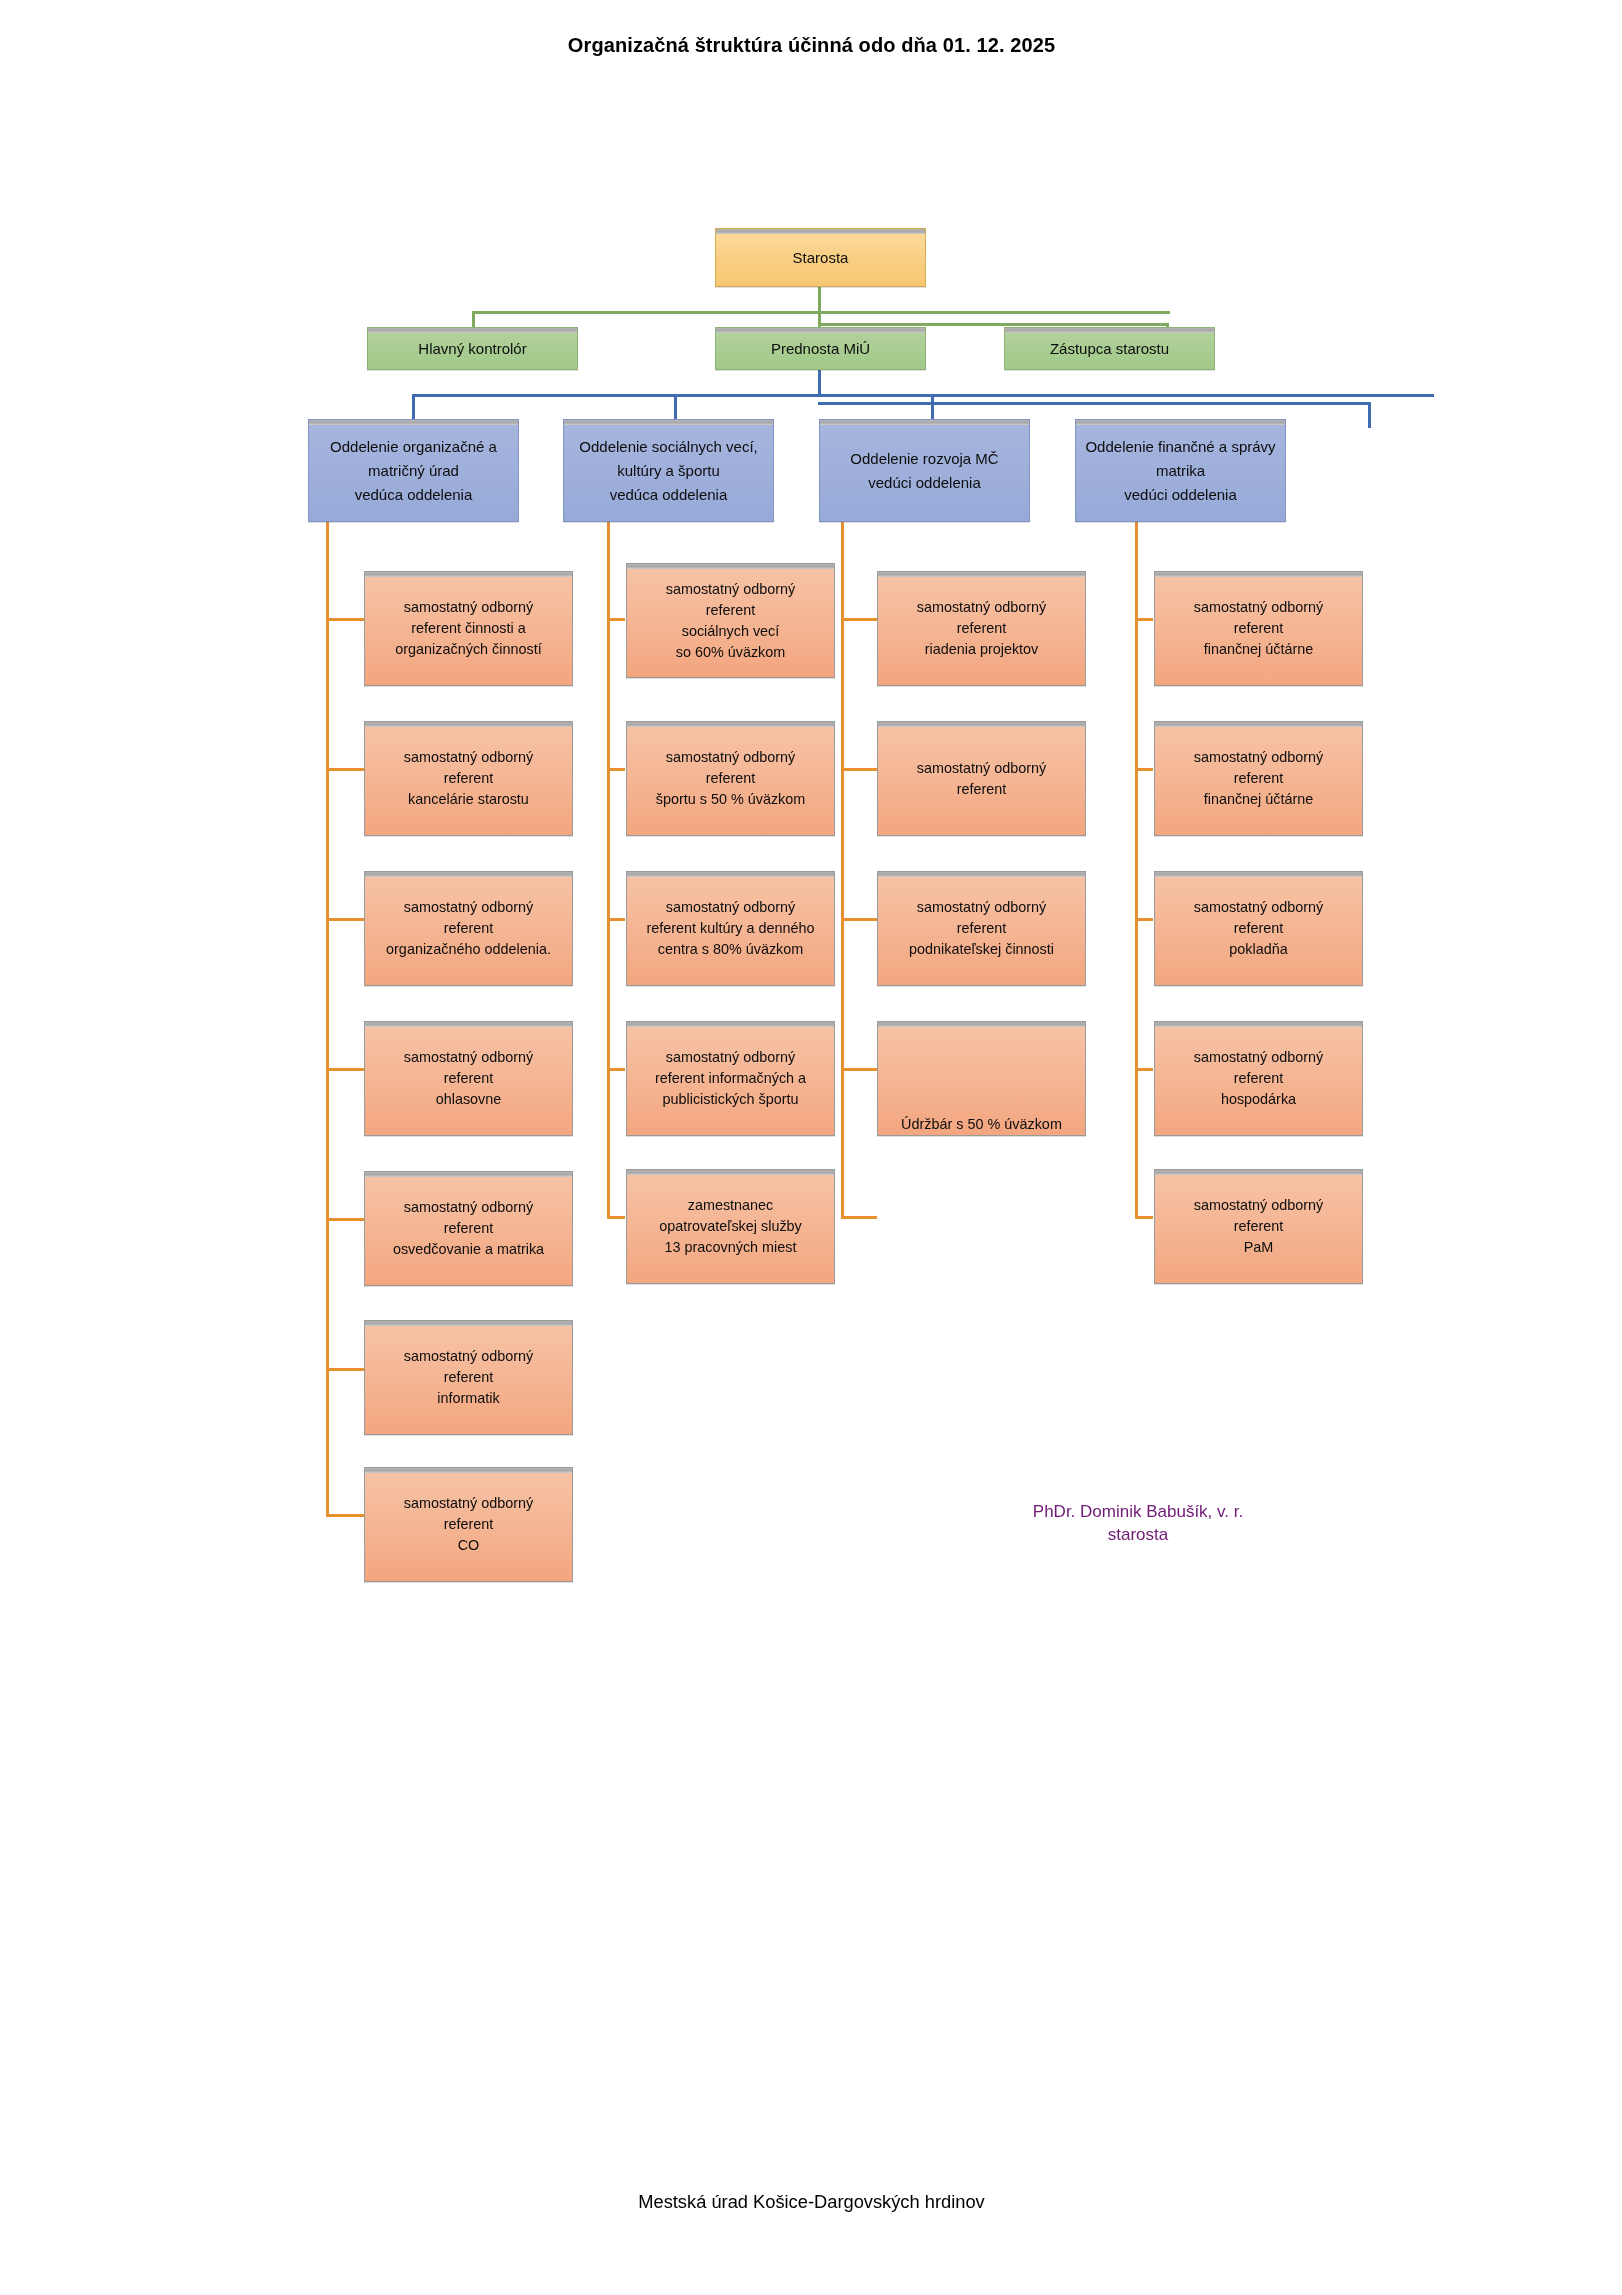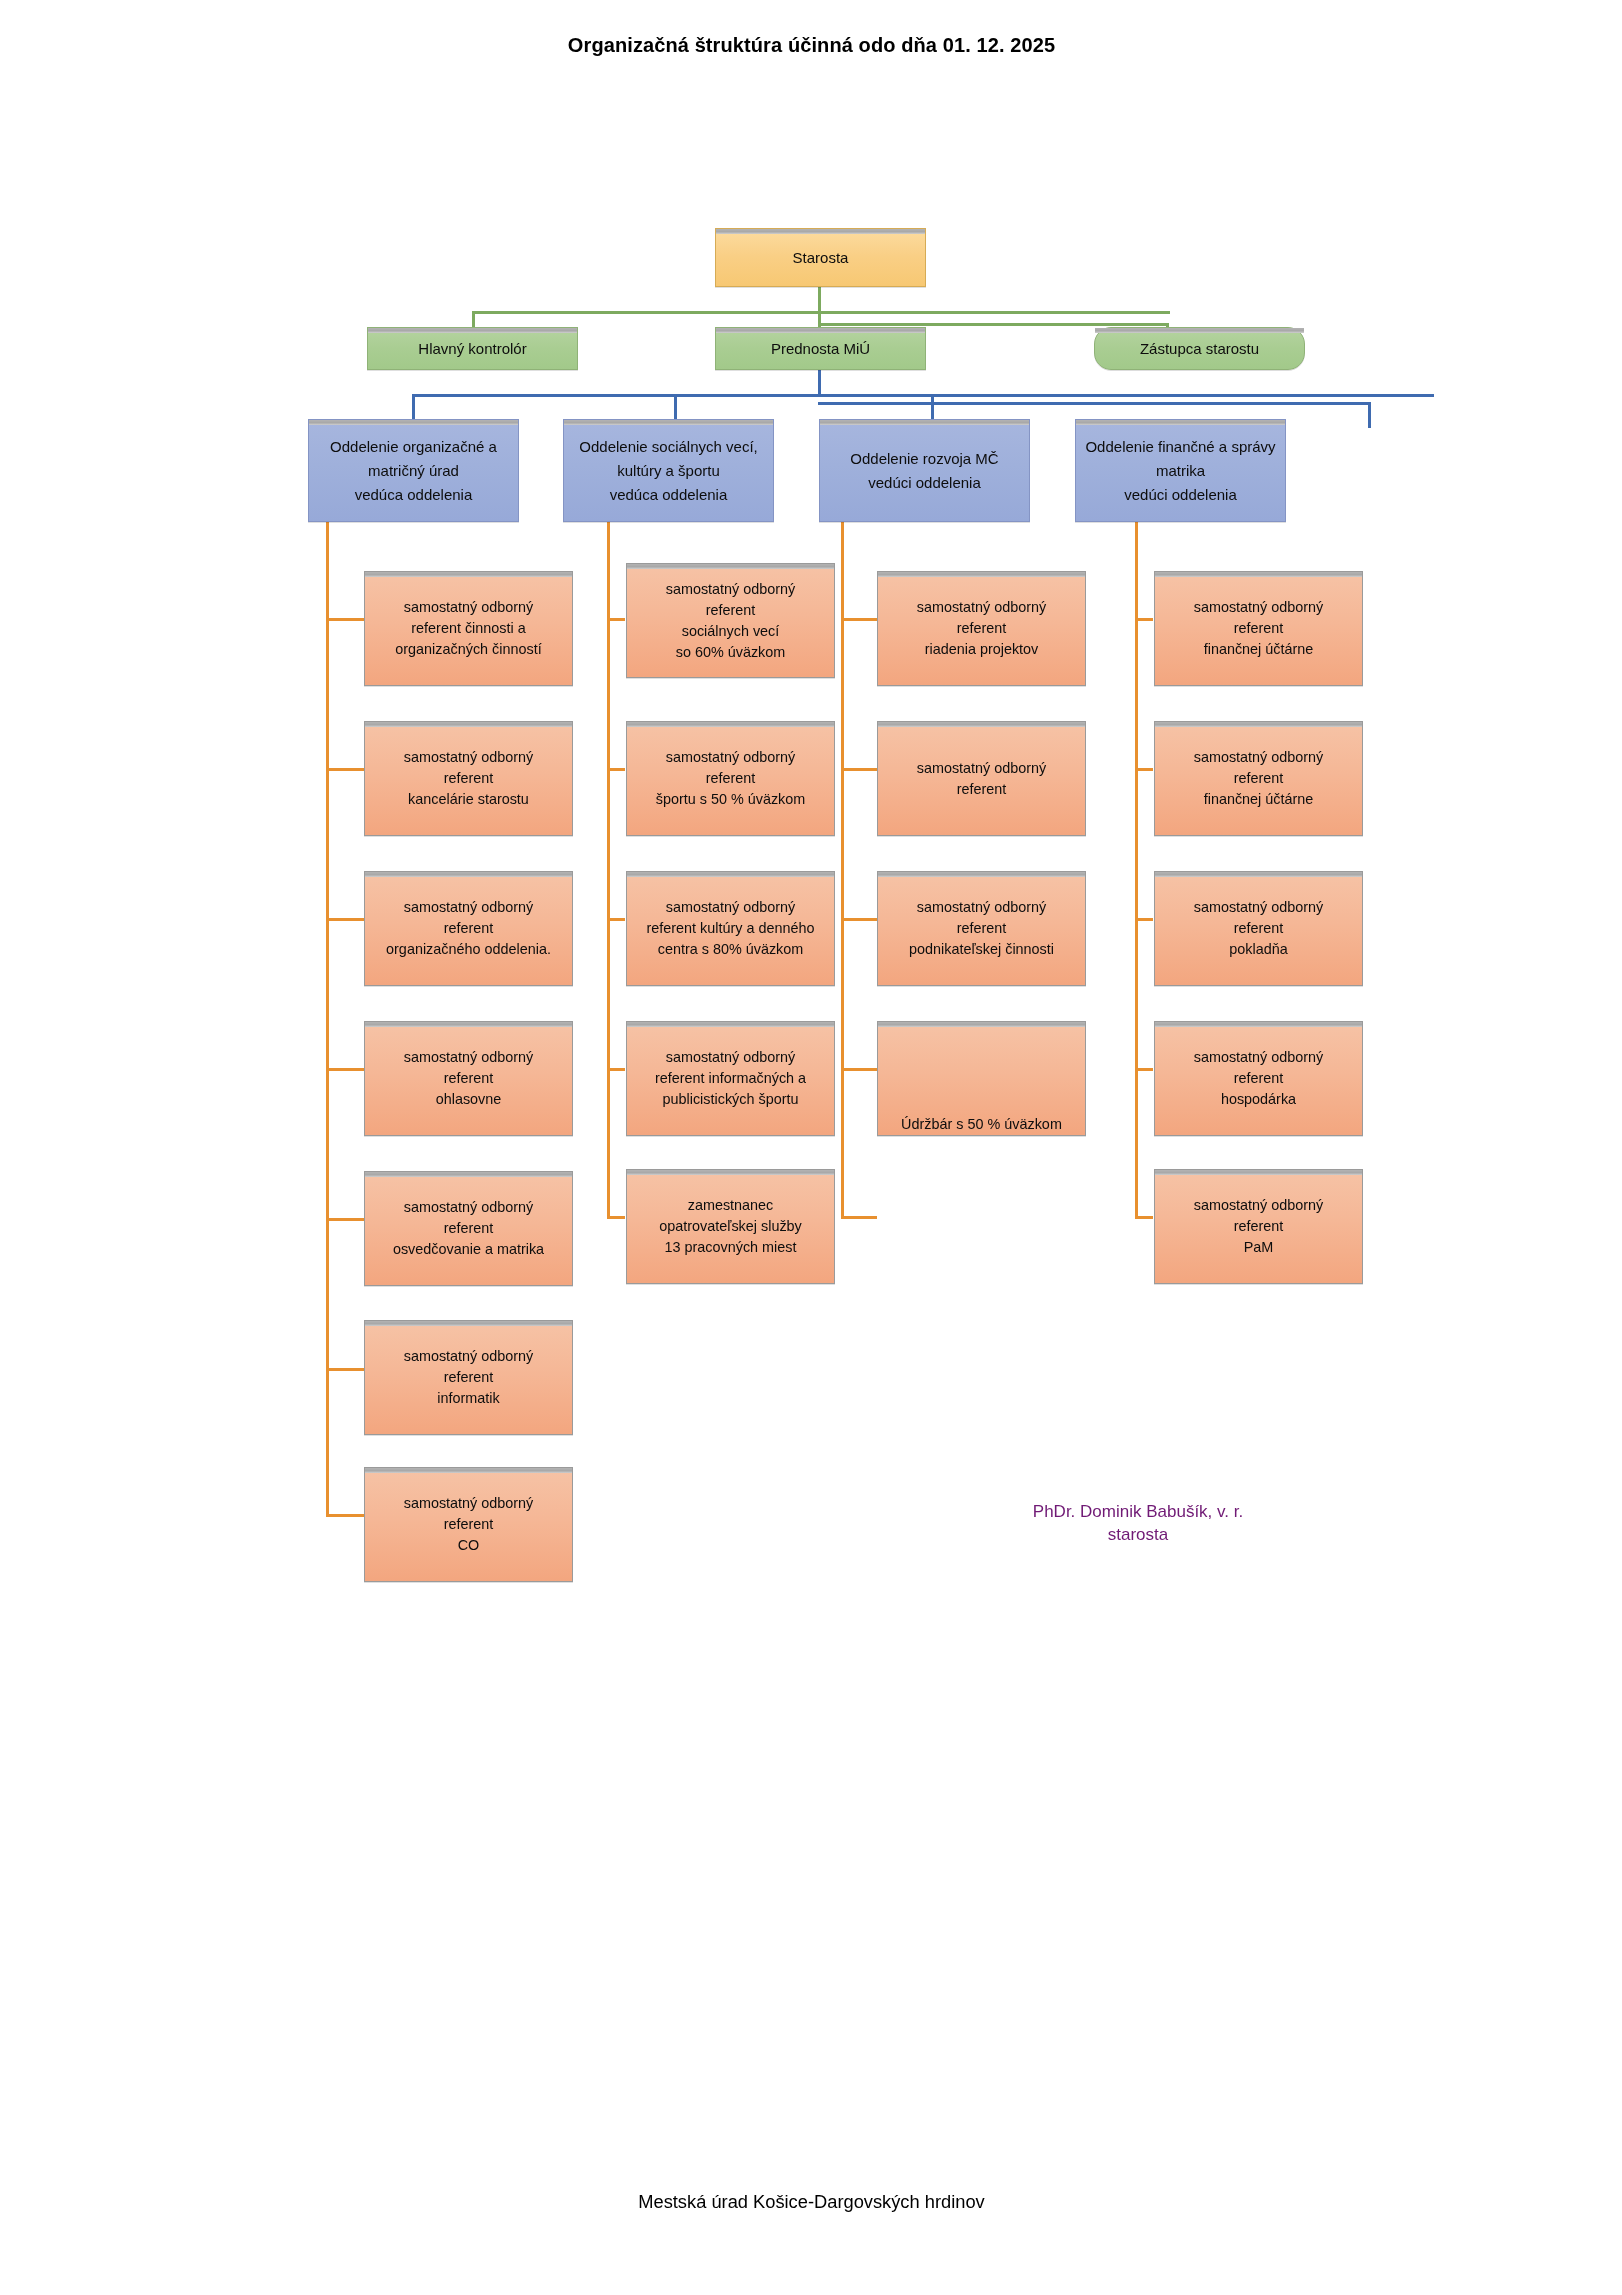--- a/index.html
+++ b/index.html
@@ -159,21 +159,21 @@
   <div class="box box-root" style="left:715px; top:228px; width:211px; height:59px;">
     <div class="ln">Starosta</div>
   </div>
 
   <div class="box box-mgmt" style="left:367px; top:327px; width:211px; height:43px;">
     <div class="ln">Hlavný kontrolór</div>
   </div>
   <div class="box box-mgmt" style="left:715px; top:327px; width:211px; height:43px;">
     <div class="ln">Prednosta MiÚ</div>
   </div>
-  <div class="box box-mgmt" style="left:1094px; top:327px; width:211px; height:43px;border-radius:17px;">
+  <div class="box box-mgmt" style="left:1004px; top:327px; width:211px; height:43px;">
     <div class="ln">Zástupca starostu</div>
   </div>
 
   <div class="box box-dept" style="left:308px; top:419px; width:211px; height:103px;">
     <div class="ln">Oddelenie organizačné a</div>
     <div class="ln">matričný úrad</div>
     <div class="ln">vedúca oddelenia</div>
   </div>
 
   <div class="box box-dept" style="left:563px; top:419px; width:211px; height:103px;">

